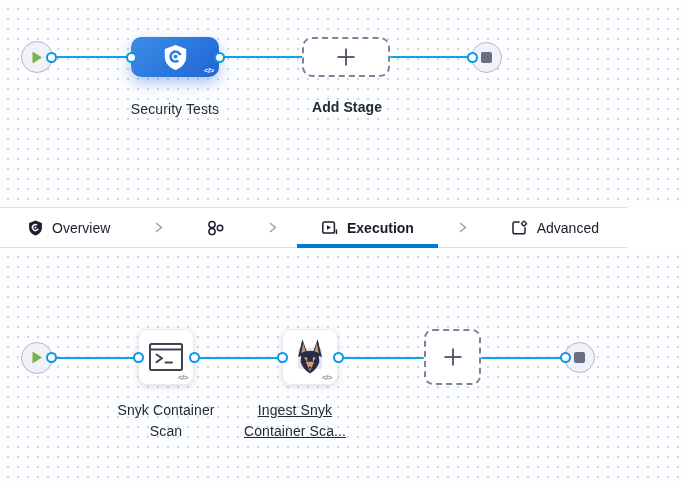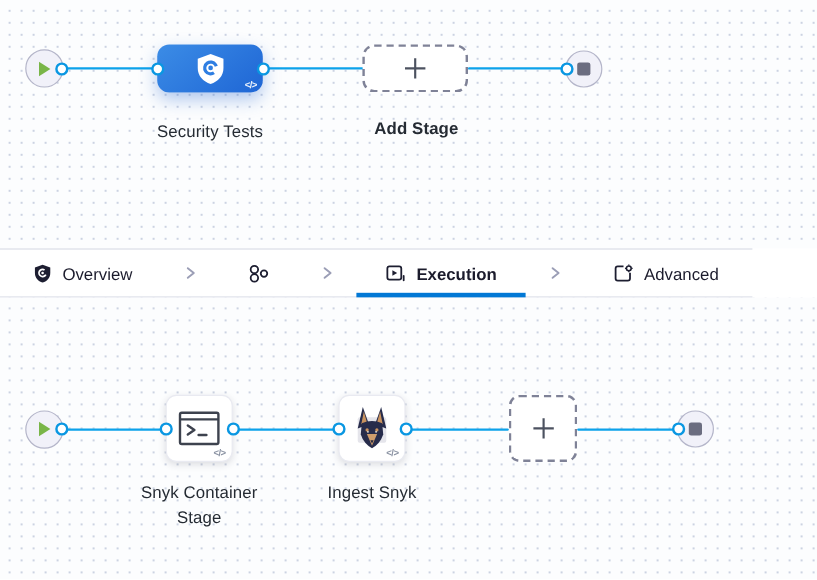--- a/index.html
+++ b/index.html
@@ -239,20 +239,21 @@
       </svg>
     </div>
 
     <div class="port" style="left:559.5px;top:104px;"></div>
     <div class="round-node" style="left:564px;top:94px;width:31px;height:31px;">
       <span class="stop-square"></span>
     </div>
 
     <div class="node-label" style="left:81px;top:152px;">
       <div>Snyk Container</div>
-      <div>Stage</div>
-    </div>
-    <div class="node-label" style="left:225px;top:152px;">
+      <div>Scan</div>
+    </div>
+    <div class="node-label" style="left:210px;top:152px;text-decoration:underline;">
       <div>Ingest Snyk</div>
+      <div>Container Sca...</div>
     </div>
   </div>
 
 </div>
 
 </body></html>

